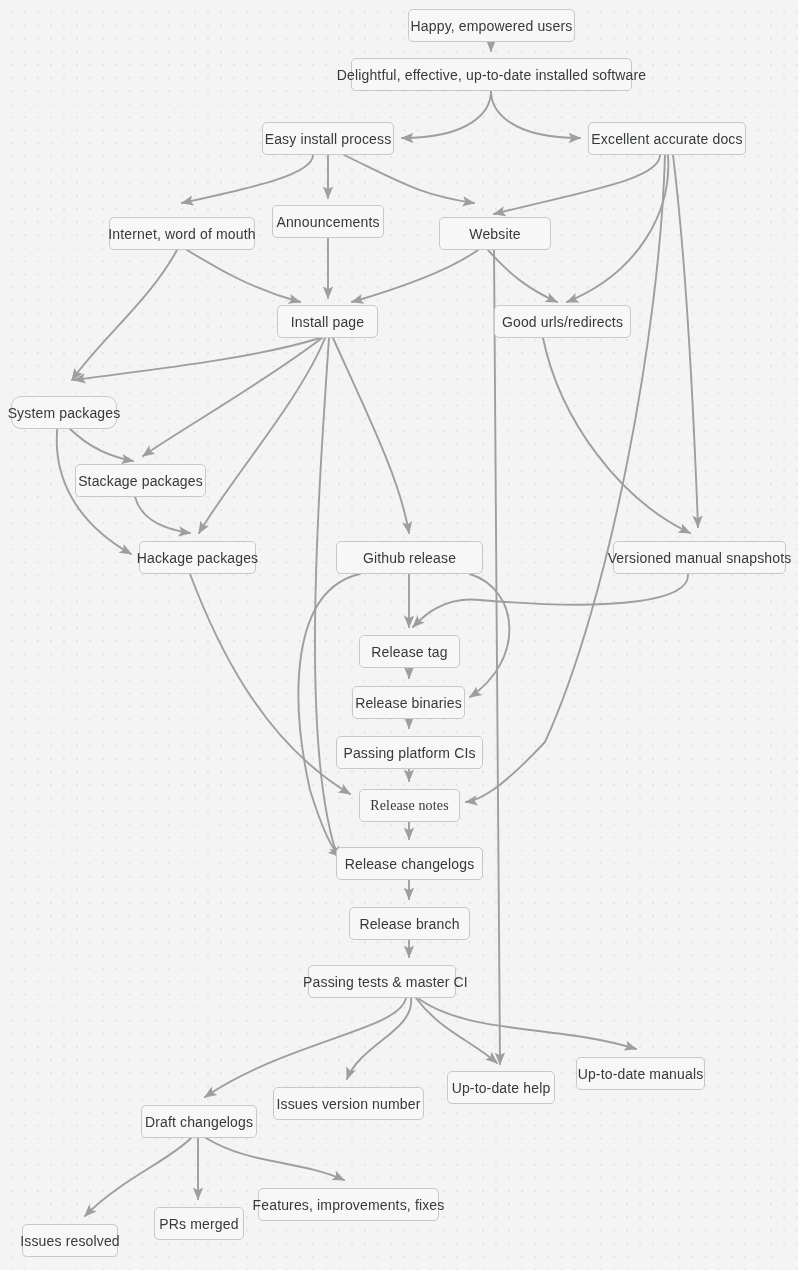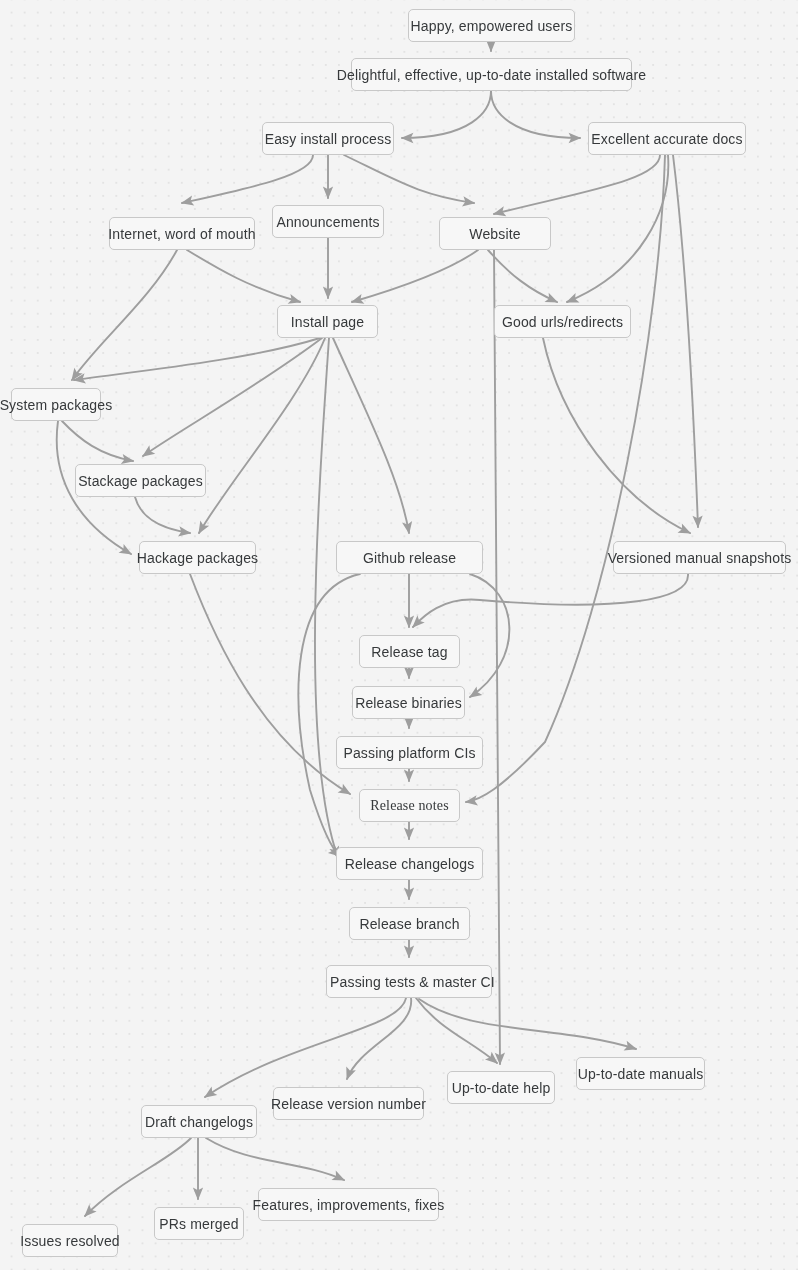--- a/index.html
+++ b/index.html
@@ -131,21 +131,21 @@
       </div>
       <div class="node" style="left: 439px; top: 217px; width: 112px;">
         <span class="node-label">Website</span>
       </div>
       <div class="node" style="left: 277px; top: 305px; width: 101px;">
         <span class="node-label">Install page</span>
       </div>
       <div class="node" style="left: 494px; top: 305px; width: 137px;">
         <span class="node-label">Good urls/redirects</span>
       </div>
-      <div class="node" style="left: 11px; top: 388px; width: 90px;">
+      <div class="node" style="left: 11px; top: 396px; width: 106px; border-radius: 10px;">
         <span class="node-label">System packages</span>
       </div>
       <div class="node" style="left: 75px; top: 464px; width: 131px;">
         <span class="node-label">Stackage packages</span>
       </div>
       <div class="node" style="left: 139px; top: 541px; width: 117px;">
         <span class="node-label">Hackage packages</span>
       </div>
       <div class="node" style="left: 336px; top: 541px; width: 147px;">
         <span class="node-label">Github release</span>
@@ -164,28 +164,28 @@
       </div>
       <div class="node" style="left: 359px; top: 789px; width: 101px; font-family: Liberation Serif, serif;">
         <span class="node-label">Release notes</span>
       </div>
       <div class="node" style="left: 336px; top: 847px; width: 147px;">
         <span class="node-label">Release changelogs</span>
       </div>
       <div class="node" style="left: 349px; top: 907px; width: 121px;">
         <span class="node-label">Release branch</span>
       </div>
-      <div class="node" style="left: 326px; top: 965px; width: 166px; padding-left: 19px;">
+      <div class="node" style="left: 308px; top: 965px; width: 148px; padding-left: 19px;">
         <span class="node-label">Passing tests &amp; master CI</span>
       </div>
       <div class="node" style="left: 141px; top: 1105px; width: 116px; align-items: center;">
         <span class="node-label">Draft changelogs</span>
       </div>
       <div class="node" style="left: 273px; top: 1087px; width: 151px;">
-        <span class="node-label">Release version number</span>
+        <span class="node-label">Issues version number</span>
       </div>
       <div class="node" style="left: 447px; top: 1071px; width: 108px;">
         <span class="node-label">Up-to-date help</span>
       </div>
       <div class="node" style="left: 576px; top: 1057px; width: 129px;">
         <span class="node-label">Up-to-date manuals</span>
       </div>
       <div class="node" style="left: 22px; top: 1224px; width: 96px;">
         <span class="node-label">Issues resolved</span>
       </div>

